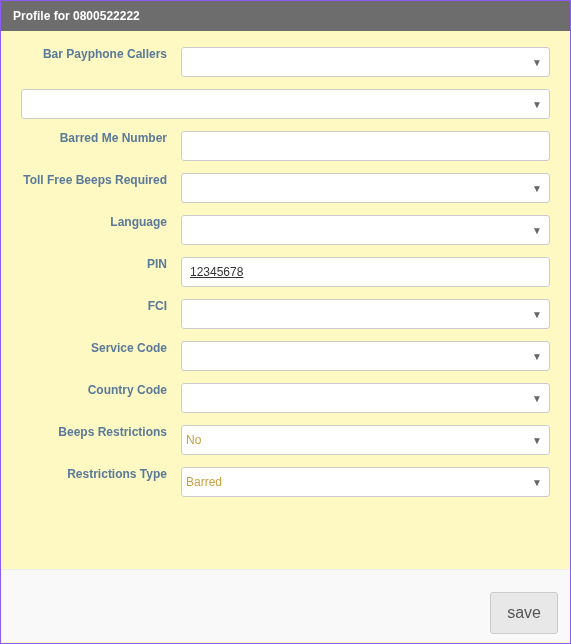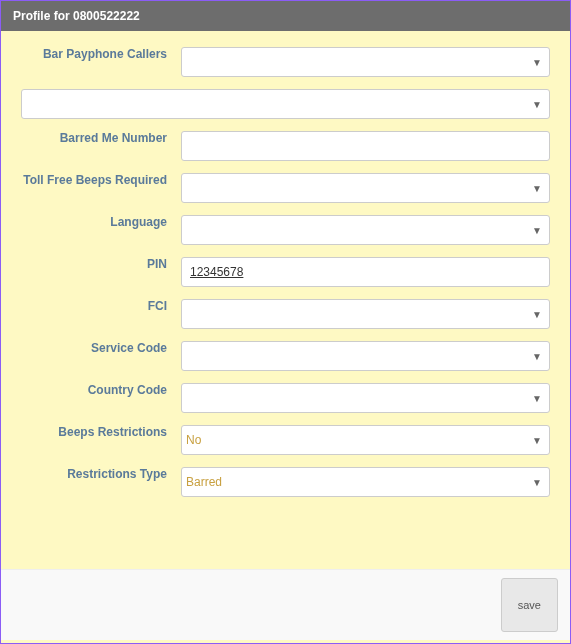--- a/index.html
+++ b/index.html
@@ -102,24 +102,25 @@
       padding: 8px 12px;
       text-align: right;
       border-top: 1px solid #eee;
       background: #f9f9f9;
     }
 
     .save-btn {
       background: #e8e8e8;
       border: 1px solid #ccc;
       border-radius: 3px;
-      padding: 20px 16px;
-      font-size: 11px;
+      padding: 11px 16px;
+      font-size: 16px;
       color: #555;
       cursor: pointer;
+      margin-top: 14px;
     }
 
     
     .select-highlight select {
       color: #c8a040;
     }
   </style>
 </head>
 <body>
 

